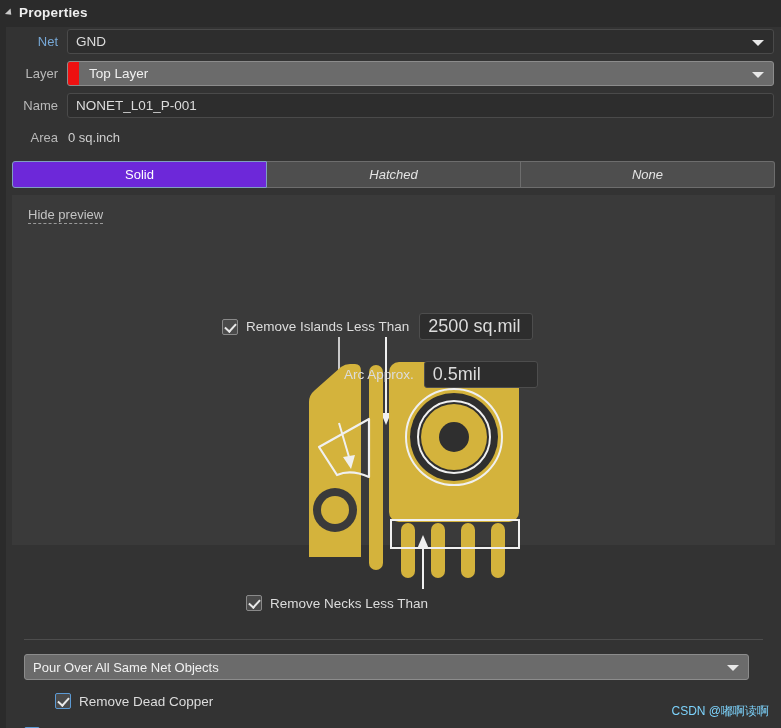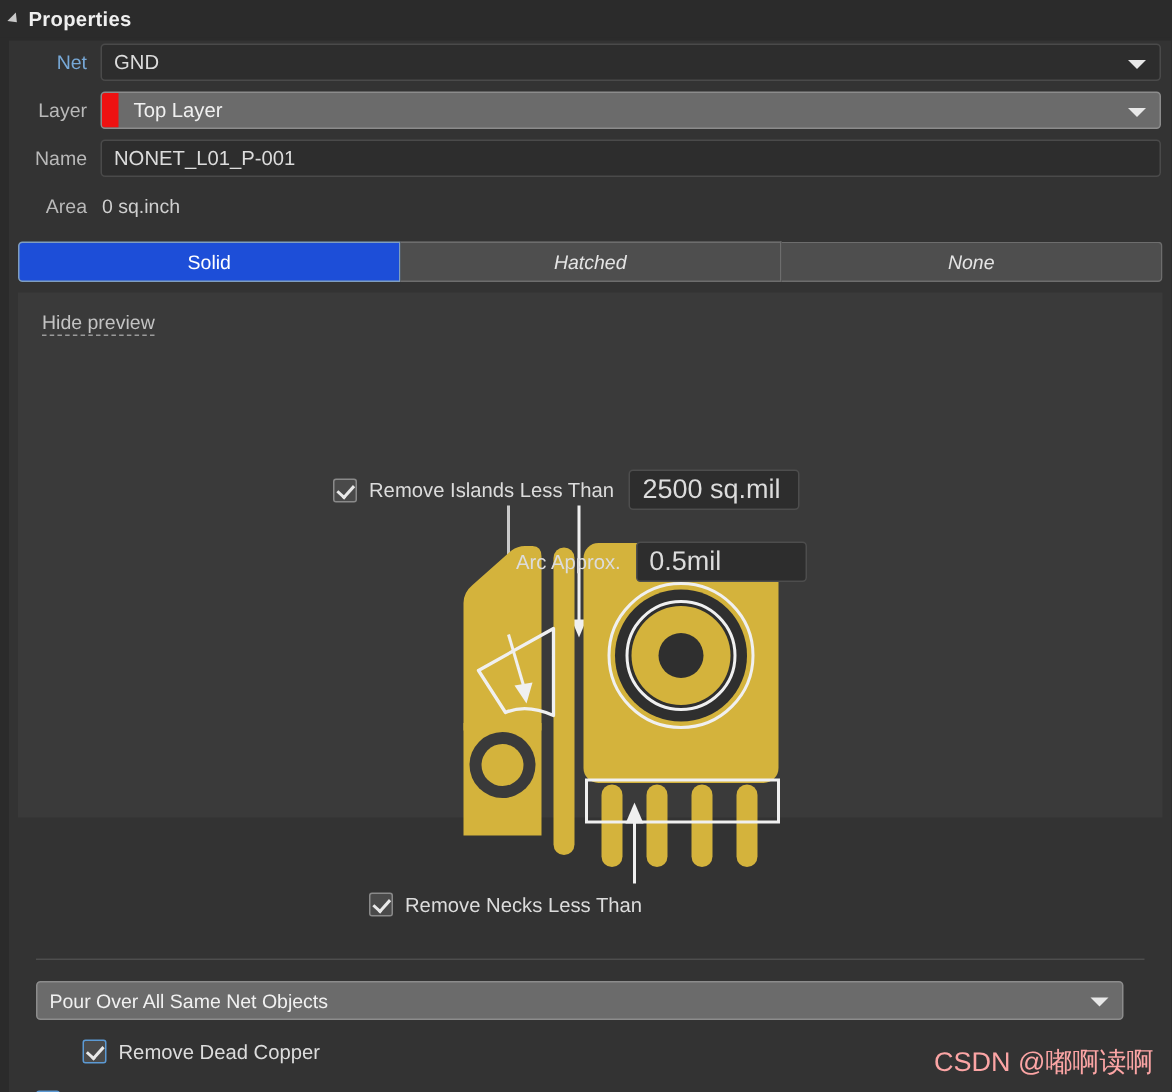--- a/index.html
+++ b/index.html
@@ -137,21 +137,21 @@
     align-items: center;
     justify-content: center;
     font-size: 13px;
     color: #e4e4e4;
     cursor: default;
   }
   .seg:first-child { border-radius: 3px 0 0 3px; }
   .seg:last-child  { border-radius: 0 3px 3px 0; }
   .seg + .seg { border-left: none; font-style: italic; }
   .seg.active {
-    background: #1d4ed8;
+    background: #6d28d9;
     border-color: #7f9ec0;
     color: #ffffff;
   }
 
   
   .preview {
     position: relative;
     margin: 7px 6px 0 6px;
     height: 350px;
     background: #3a3a3a;
@@ -261,22 +261,22 @@
     align-items: center;
   }
   #chk-dead   { top: 666px; padding-left: 31px; }
   #chk-rot    { top: 700px; }
   .bottom-chk-row .opt-label { font-size: 13.5px; }
 
   .watermark {
     position: absolute;
     right: 12px;
     bottom: 8px;
-    font-size: 18px;
-    color: #fca5a5;
+    font-size: 12px;
+    color: #7dd3fc;
   }
 </style>
 </head>
 <body>
 
 <div class="panel-header">
   <span class="collapse-tri"></span>
   <span class="panel-title">Properties</span>
 </div>
 

